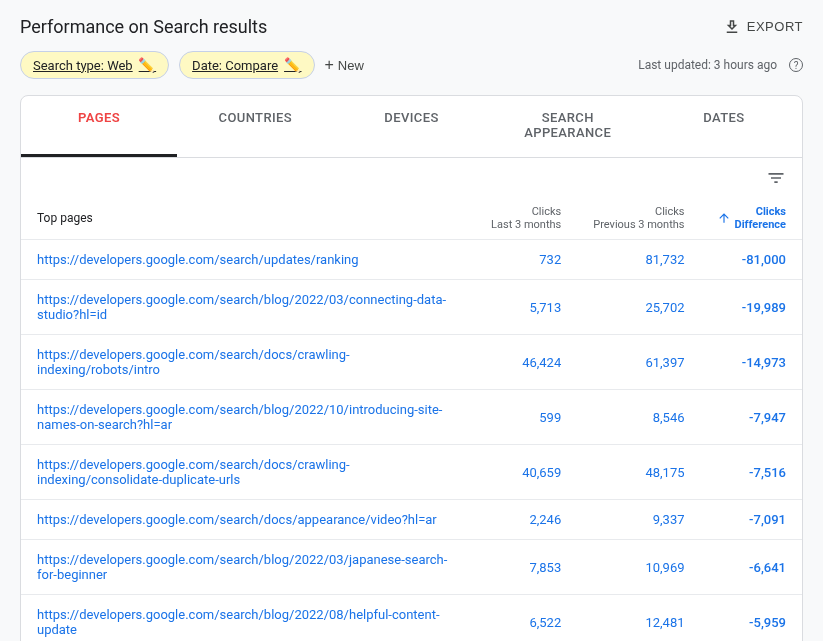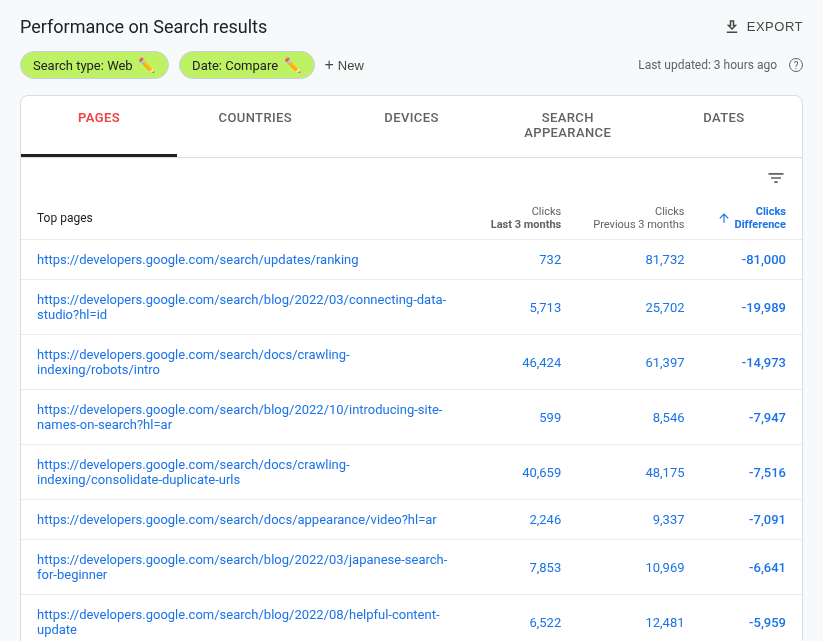--- a/index.html
+++ b/index.html
@@ -46,27 +46,28 @@
     }
     .filter-left {
       display: flex;
       align-items: center;
       gap: 10px;
     }
     .filter-chip {
       display: flex;
       align-items: center;
       gap: 6px;
-      background: #bef264;
+      background: #fef9c3;
       border: 1px solid #c5d0e8;
       border-radius: 16px;
       padding: 5px 12px;
       font-size: 13px;
       color: #202124;
       cursor: pointer;
+      text-decoration: underline;
     }
     .filter-chip .edit-icon {
       color: #1a73e8;
       font-size: 14px;
     }
     .new-filter-btn {
       display: flex;
       align-items: center;
       gap: 4px;
       background: none;
@@ -235,21 +236,21 @@
         </svg>
       </button>
     </div>
 
     <table>
       <thead>
         <tr>
           <th>Top pages</th>
           <th style="text-align:right;color:#1a73e8;">
             <div style="font-size:11px;font-weight:400;color:#5f6368;">Clicks</div>
-            <div style="font-size:11px;font-weight:700;color:#5f6368;">Last 3 months</div>
+            <div style="font-size:11px;font-weight:400;color:#5f6368;">Last 3 months</div>
           </th>
           <th style="text-align:right;">
             <div style="font-size:11px;font-weight:400;color:#5f6368;">Clicks</div>
             <div style="font-size:11px;font-weight:400;color:#5f6368;">Previous 3 months</div>
           </th>
           <th style="text-align:right;">
             <div style="display:flex;align-items:center;justify-content:flex-end;gap:4px;">
               <svg width="14" height="14" viewBox="0 0 24 24" fill="#1a73e8">
                   <path d="M4 12l1.41 1.41L11 7.83V20h2V7.83l5.58 5.59L20 12l-8-8-8 8z"></path>
                 </svg>

